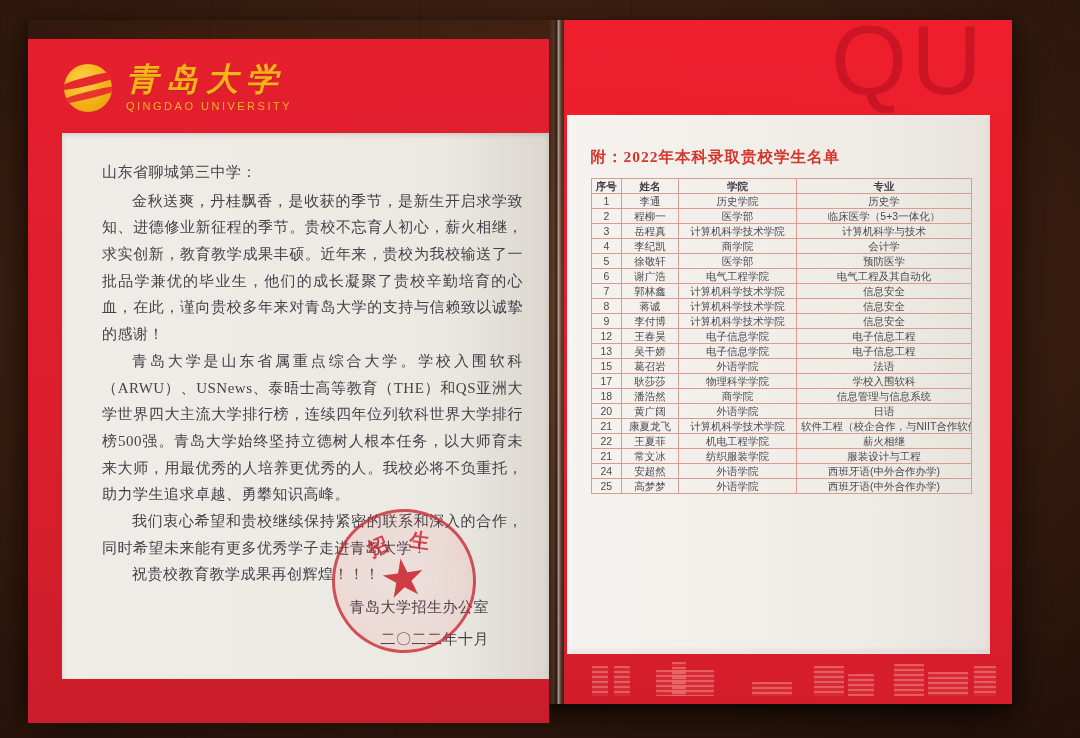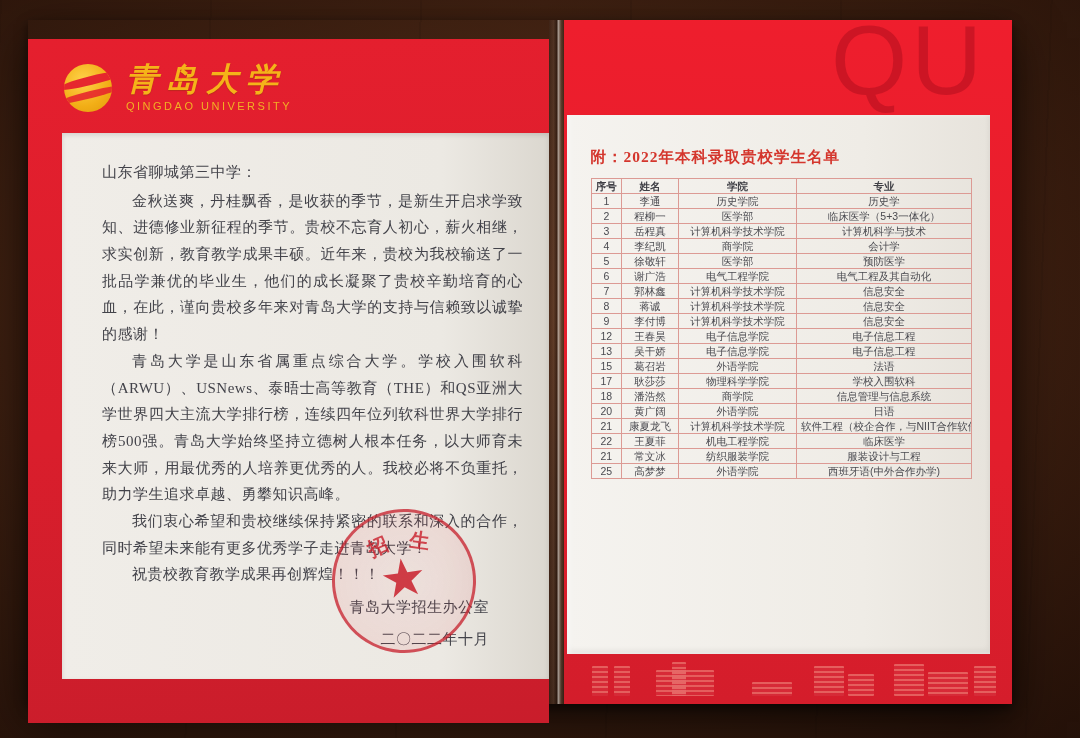--- a/index.html
+++ b/index.html
@@ -290,27 +290,33 @@
               <tr>
                 <td class="c-no">21</td>
                 <td class="c-name">康夏龙飞</td>
                 <td class="c-college">计算机科学技术学院</td>
                 <td class="c-major">软件工程（校企合作，与NIIT合作软件外包方向）</td>
               </tr>
               <tr>
                 <td class="c-no">22</td>
                 <td class="c-name">王夏菲</td>
                 <td class="c-college">机电工程学院</td>
-                <td class="c-major">临床医学</td>
+                <td class="c-major">薪火相继</td>
               </tr>
               <tr>
                 <td class="c-no">21</td>
                 <td class="c-name">常文冰</td>
                 <td class="c-college">纺织服装学院</td>
                 <td class="c-major">服装设计与工程</td>
+              </tr>
+              <tr>
+                <td class="c-no">24</td>
+                <td class="c-name">安超然</td>
+                <td class="c-college">外语学院</td>
+                <td class="c-major">西班牙语(中外合作办学)</td>
               </tr>
               <tr>
                 <td class="c-no">25</td>
                 <td class="c-name">高梦梦</td>
                 <td class="c-college">外语学院</td>
                 <td class="c-major">西班牙语(中外合作办学)</td>
               </tr>
             </tbody>
         </table>
       </div>

